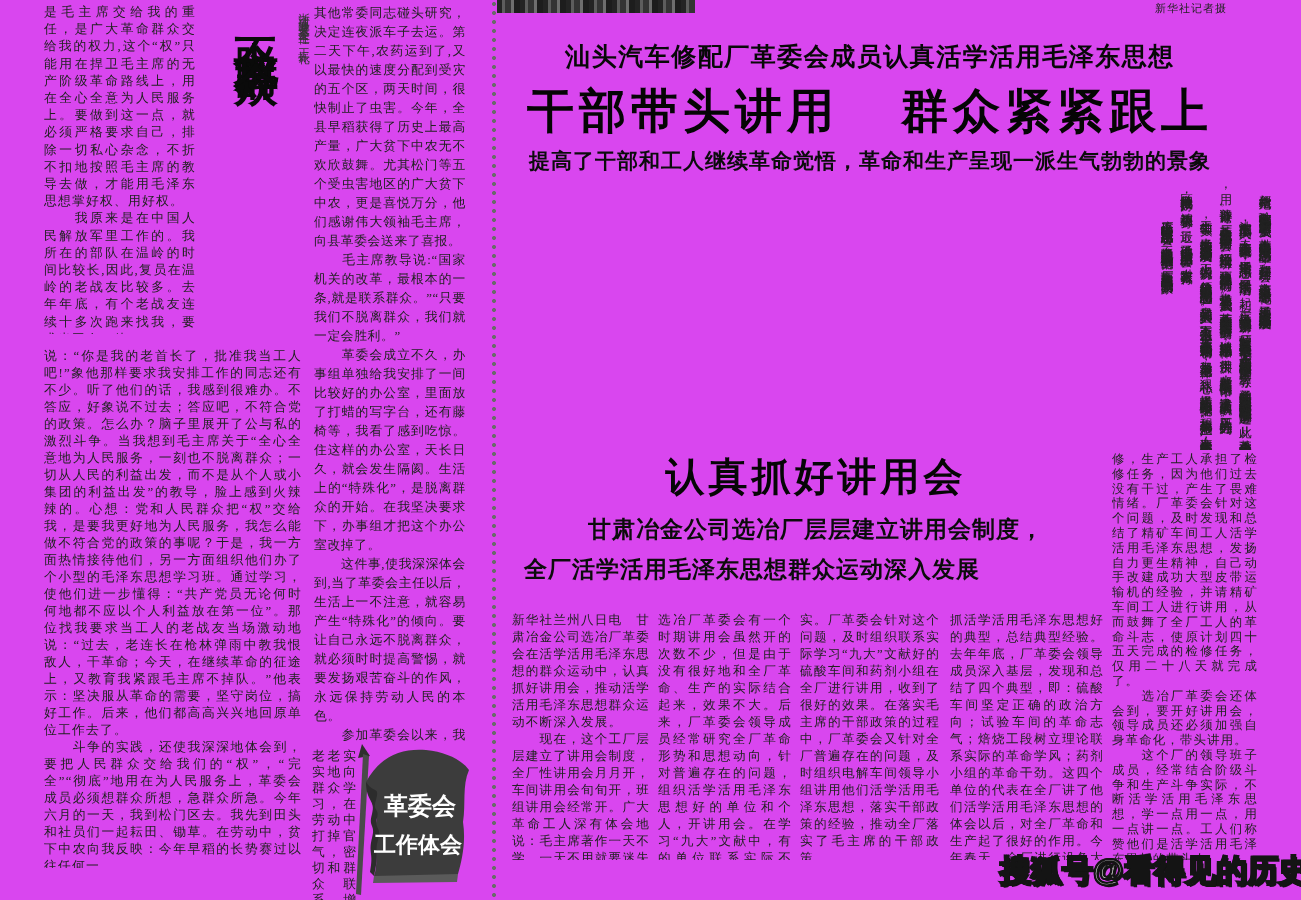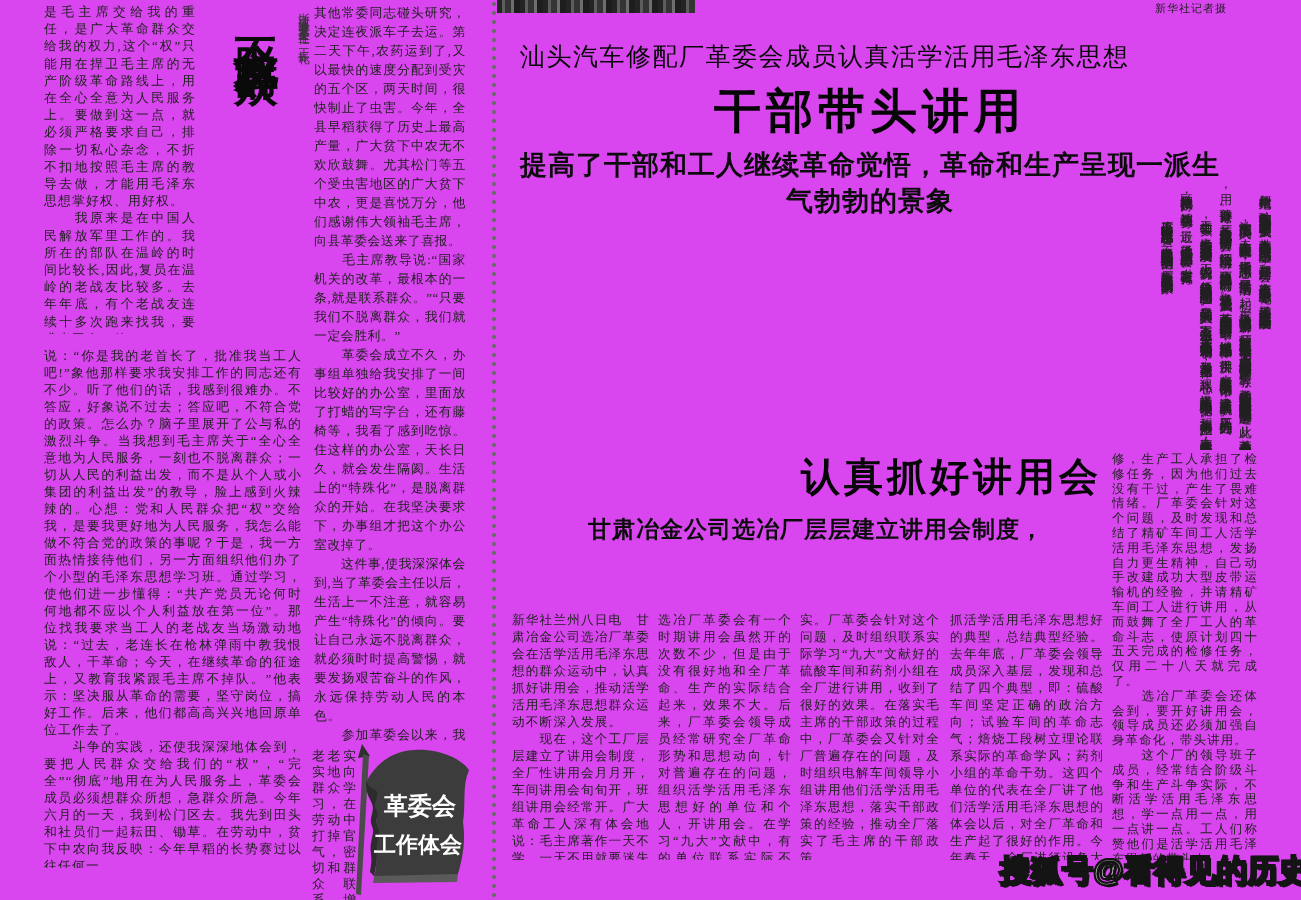--- a/index.html
+++ b/index.html
@@ -20,34 +20,34 @@
             font-size:11.5px;letter-spacing:2px;color:#333;}
   .flag{left:350px;top:742px;width:122px;height:162px;}
   
   .divider{left:489px;top:0;width:12px;height:900px;
            background-image:radial-gradient(circle at 5px 4px,#6a6a6a 1.7px,rgba(0,0,0,0) 2.3px);
            background-size:11px 9px;}
   
   .photo-strip{left:497px;top:0;width:198px;height:13px;
      background:repeating-linear-gradient(90deg,#242424 0 5px,#5d5d5d 5px 8px,#343434 8px 14px,#6e6e6e 14px 17px,#1d1d1d 17px 23px);}
   .photo-credit{left:1155px;top:1px;font-size:11px;letter-spacing:1px;color:#222;}
-  .kicker{left:520px;top:40px;width:700px;text-align:left;
-          font-family:"Liberation Sans","DejaVu Sans",sans-serif;font-weight:normal;
+  .kicker{left:520px;top:40px;width:700px;text-align:center;
+          font-family:"Liberation Sans","DejaVu Sans",sans-serif;font-weight:bold;
           font-size:25px;letter-spacing:1.5px;color:#080808;}
   .headline-row{left:520px;top:80px;width:700px;display:flex;justify-content:center;gap:62px;
           font-family:"Liberation Sans","DejaVu Sans",sans-serif;font-weight:bold;
           font-size:47px;letter-spacing:5px;color:#050505;white-space:nowrap;}
   .subhead{left:520px;top:147px;width:700px;text-align:center;
           font-family:"Liberation Sans","DejaVu Sans",sans-serif;font-weight:bold;
-          font-size:27px;letter-spacing:1px;color:#0c0c0c;}
+          font-size:21px;letter-spacing:1px;color:#0c0c0c;}
   .shantou-body{left:512px;top:184px;width:762px;height:266px;writing-mode:vertical-rl;
           font-size:12.7px;line-height:19.6px;letter-spacing:0.6px;white-space:pre-line;
           overflow:hidden;color:#222;}
   
-  .g-headline{left:494px;top:450px;width:608px;display:flex;justify-content:flex-end;gap:42px;
+  .g-headline{left:512px;top:450px;width:608px;display:flex;justify-content:center;gap:42px;
           font-family:"Liberation Sans","DejaVu Sans",sans-serif;font-weight:bold;
           font-size:39px;letter-spacing:4px;color:#060606;white-space:nowrap;}
   .g-sub1{left:512px;top:514px;width:608px;text-align:center;
           font-family:"Liberation Sans","DejaVu Sans",sans-serif;font-weight:bold;
           font-size:23px;letter-spacing:1px;color:#0c0c0c;}
   .g-sub2{left:524px;top:554px;width:500px;text-align:left;
           font-family:"Liberation Sans","DejaVu Sans",sans-serif;font-weight:bold;
           font-size:23px;letter-spacing:1px;color:#0c0c0c;}
   
   .g-col{top:612px;height:248px;font-size:12.6px;line-height:17px;}
@@ -103,34 +103,36 @@
   <div class="abs divider"></div>
 
   <div class="abs photo-strip"></div>
 
   <div class="abs photo-credit">新华社记者摄</div>
 
   <div class="abs kicker">汕头汽车修配厂革委会成员认真活学活用毛泽东思想</div>
 
   <div class="abs headline-row">
     <span>干部带头讲用</span>
+    <span>群众紧紧跟上</span>
   </div>
 
   <div class="abs subhead">提高了干部和工人继续革命觉悟，革命和生产呈现一派生气勃勃的景象</div>
 
   <div class="abs shantou-body">新华社广州电　驻汕头市汽车修配厂解放军支左人员帮助厂革委会成员，带头在群众中进行活学活用毛泽东思想的讲用，和群众一起开好讲用会，有效地促进了领导班子思想革命化，推动了全厂活学活用毛泽东思想群众运动的发展。
 　　汕头市汽车修配厂的工人，在无产阶级文化大革命中，活学活用毛泽东思想，经常开展讲用活动。起初，工厂领导班子成员没有带头参加讲用。驻厂解放军支左人员同革委会成员一起学习了毛主席关于“共产党员的先锋作用和模范作用是十分重要的”等教导，并介绍了部队活学活用毛泽东思想先进单位的干部坚持同战士一起斗私批修的先进事迹。从此，革委会成员自觉地带着问题和群众一起讲用，并请群众评论。厂革委会主任魏秋水坚持参加厂里举行的每一次讲用会，还经常到班组讲用。魏秋水经常跟群众一起讲用的行动，也带动了革委会其他成员。革委会的两个副主任到厂里长期落后的木工班参加劳动，过细地做思想政治工作，带头讲用，帮助群众提高了继续革命的觉悟，迅速改变了木工班的面貌，跃入厂里的先进行列。
 　　由于领导带头，大大推动了活学活用毛泽东思想群众运动深入发展。工人们赞扬说：领导给我们提供了学好用好毛泽东思想的经验，真是我们的好带头人。有一个工人不愿当锻工,后来,他在革委会成员帮助和带动下，努力学习毛主席著作，狠斗私心，提高了阶级斗争和两条路线斗争觉悟，积极为革命搞好生产。在一次抗击自然灾害的斗争中，他奋不顾身地抢救国家财产，被评为积极分子。最近，他讲了自己活学活用毛泽东思想的体会，对大家教育很大。
 　　这个厂由于经常举行活学活用毛泽东思想讲用会，不断地提高了干部和工人继续革命的觉悟，全厂革命和生产呈现着一派生气勃勃的景象。</div>
 
   <div class="abs g-headline">
     <span>认真抓好讲用会</span>
   </div>
 
   <div class="abs g-sub1">甘肃冶金公司选冶厂层层建立讲用会制度，</div>
+  <div class="abs g-sub2">全厂活学活用毛泽东思想群众运动深入发展</div>
 
   <div class="abs body-txt g-col g-col1">新华社兰州八日电　甘肃冶金公司选冶厂革委会在活学活用毛泽东思想的群众运动中，认真抓好讲用会，推动活学活用毛泽东思想群众运动不断深入发展。
 　　现在，这个工厂层层建立了讲用会制度，全厂性讲用会月月开，车间讲用会旬旬开，班组讲用会经常开。广大革命工人深有体会地说：毛主席著作一天不学、一天不用就要迷失方向。</div>
   <div class="abs body-txt g-col g-col2">选冶厂革委会有一个时期讲用会虽然开的次数不少，但是由于没有很好地和全厂革命、生产的实际结合起来，效果不大。后来，厂革委会领导成员经常研究全厂革命形势和思想动向，针对普遍存在的问题，组织活学活用毛泽东思想好的单位和个人，开讲用会。在学习“九大”文献中，有的单位联系实际不够，因此，“九大”提出的各项战斗任务没有得到认真的落</div>
   <div class="abs body-txt g-col g-col3">实。厂革委会针对这个问题，及时组织联系实际学习“九大”文献好的硫酸车间和药剂小组在全厂进行讲用，收到了很好的效果。在落实毛主席的干部政策的过程中，厂革委会又针对全厂普遍存在的问题，及时组织电解车间领导小组讲用他们活学活用毛泽东思想，落实干部政策的经验，推动全厂落实了毛主席的干部政策。
 　　又教育我紧跟毛主席不掉队，领导成员还狠</div>
   <div class="abs body-txt g-col g-col4">抓活学活用毛泽东思想好的典型，总结典型经验。去年年底，厂革委会领导成员深入基层，发现和总结了四个典型，即：硫酸车间坚定正确的政治方向；试验车间的革命志气；焙烧工段树立理论联系实际的革命学风；药剂小组的革命干劲。这四个单位的代表在全厂讲了他们活学活用毛泽东思想的体会以后，对全厂革命和生产起了很好的作用。今年春天，全厂进行设备大检</div>
   <div class="abs body-txt g-col g-col5">修，生产工人承担了检修任务，因为他们过去没有干过，产生了畏难情绪。厂革委会针对这个问题，及时发现和总结了精矿车间工人活学活用毛泽东思想，发扬自力更生精神，自己动手改建成功大型皮带运输机的经验，并请精矿车间工人进行讲用，从而鼓舞了全厂工人的革命斗志，使原计划四十五天完成的检修任务，仅用二十八天就完成了。
 　　选冶厂革委会还体会到，要开好讲用会，领导成员还必须加强自身革命化，带头讲用。
 　　这个厂的领导班子成员，经常结合阶级斗争和生产斗争实际，不断活学活用毛泽东思想，学一点用一点，用一点讲一点。工人们称赞他们是活学活用毛泽东思想的带头人。</div>

